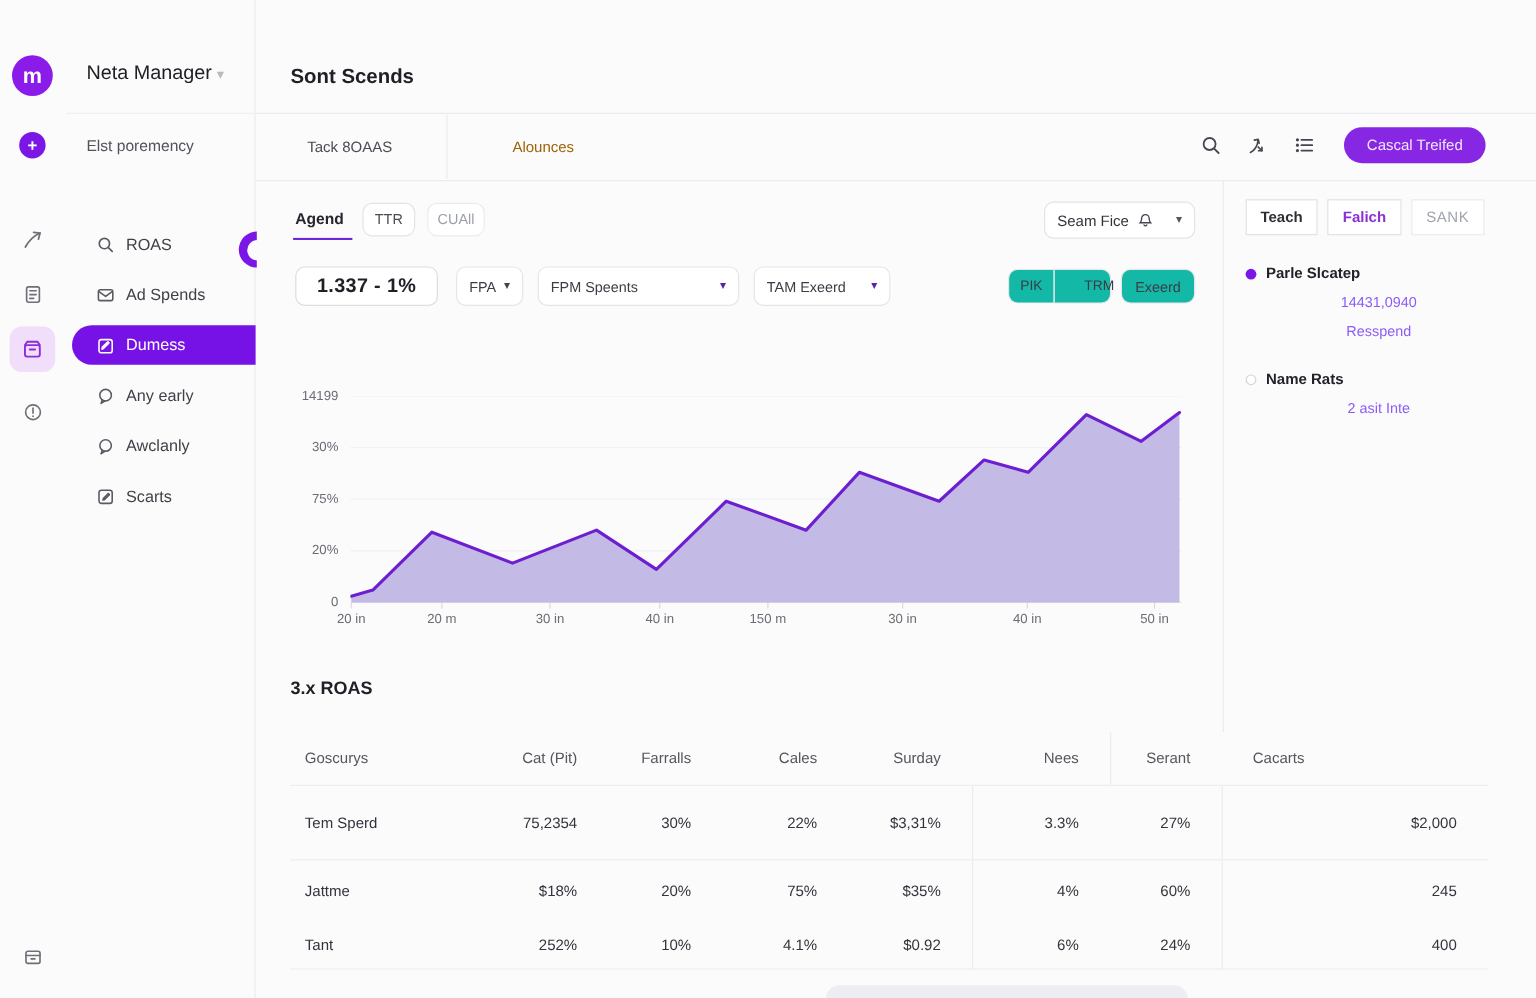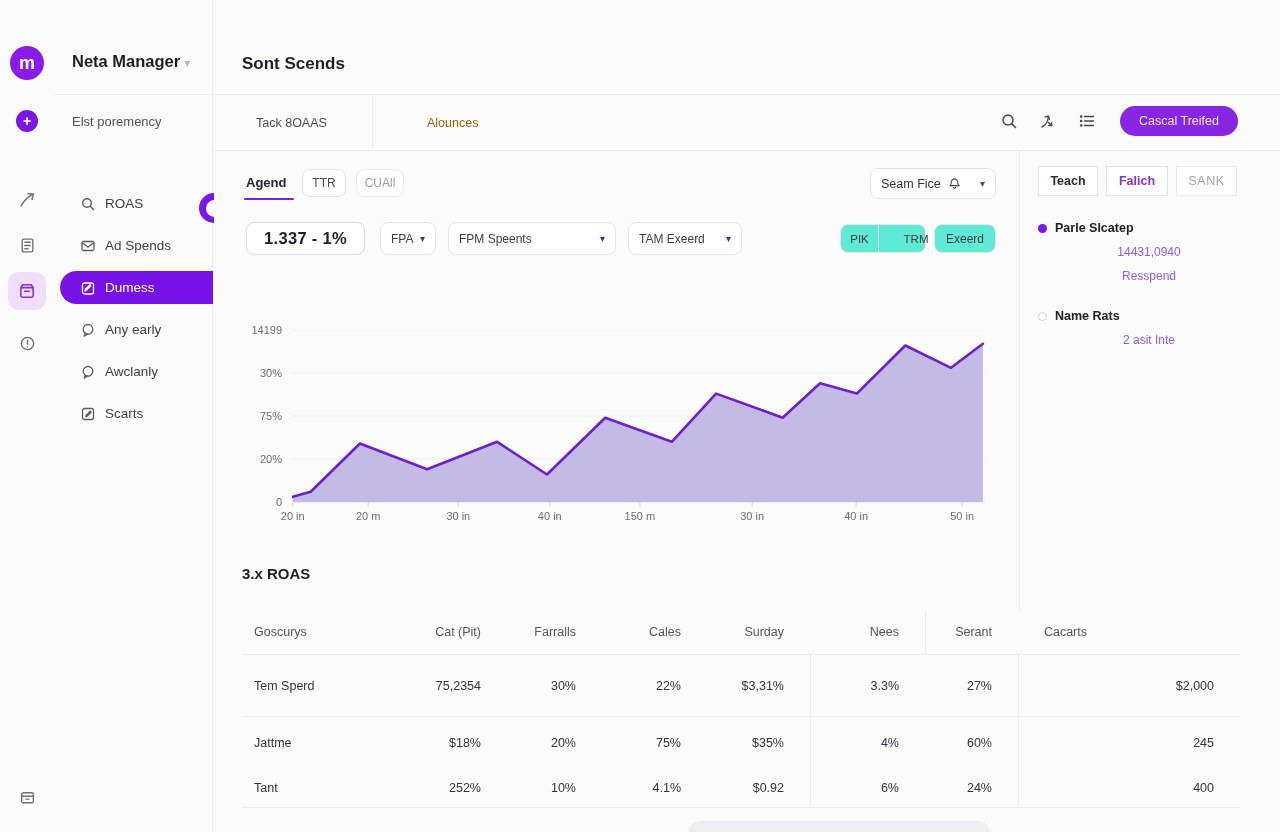--- a/index.html
+++ b/index.html
@@ -16,21 +16,21 @@
     background:#7a16e6; color:#fff; display:flex; align-items:center; justify-content:center;
     font-size:14px; font-weight:bold; line-height:1; }
   .railicon { position:absolute; left:19px; width:17px; height:17px; color:#6f6f78; }
   .railicon svg { width:17px; height:17px; display:block; }
   .rail .hl { position:absolute; left:8px; top:272px; width:38px; height:38px; background:#f1defa;
     border-radius:10px; display:flex; align-items:center; justify-content:center; color:#8b2fd9; }
   .rail .hl svg { width:18px; height:18px; }
 
   
   .sidebar { position:absolute; left:55px; top:0; width:158px; height:832px; border-right:1px solid #ececee; }
-  .sb-head { position:absolute; left:17px; top:52px; font-size:16.5px; font-weight:bold; color:#1e1e24; white-space:nowrap; }
+  .sb-head { position:absolute; left:17px; top:52px; font-size:16.5px; font-weight:normal; color:#1e1e24; white-space:nowrap; }
   .sb-head .chev { color:#b9b9c0; font-size:12px; margin-left:4px; }
   .sb-sub { position:absolute; left:17px; top:114px; font-size:13px; color:#52525b; white-space:nowrap; }
   .sb-hr { position:absolute; left:0; top:94px; width:158px; border-top:1px solid #f0f0f2; }
   .nav { position:absolute; left:0; top:187px; width:158px; display:flex; flex-direction:column; gap:9px; }
   .nav-item { display:flex; align-items:center; gap:9px; height:33px; padding-left:25px;
     font-size:13.5px; color:#3f3f46; cursor:default; }
   .nav-item svg { width:16px; height:16px; flex:0 0 16px; color:#5a5a63; }
   .nav-item.active { background:#7712e6; color:#fff; border-radius:17px 0 0 17px; margin-left:5px; padding-left:20px; }
   .nav-item.active svg { color:#fff; }
   .notch { position:absolute; left:199px; top:193px; width:15px; height:30px; background:#7a16e6;
@@ -66,21 +66,21 @@
 
   .val-box { position:absolute; left:246px; top:222px; width:119px; height:33px; border:1px solid #dddde2;
     border-radius:8px; background:#fff; display:flex; align-items:center; justify-content:center;
     font-size:16.5px; font-weight:bold; color:#1f1f26; letter-spacing:.3px; }
   .sel { position:absolute; top:222px; height:33px; border:1px solid #e6e6ea; border-radius:8px; background:#fff;
     display:flex; align-items:center; font-size:12px; color:#3c3c45; padding:0 10px; }
   .sel .chev { margin-left:auto; font-size:10px; color:#5b21b6; }
   .sel-fpa { left:380px; width:56px; }
   .sel-fpm { left:448px; width:168px; }
   .sel-tam { left:628px; width:114px; }
-  .seg { position:absolute; top:224px; height:29px; border:1px solid #e6e6ea; background:#5eead4;
+  .seg { position:absolute; top:224px; height:29px; border:1px solid #e6e6ea; background:#14b8a6;
     display:flex; align-items:center; justify-content:center; font-size:11.5px; color:#3c3c45; }
   .seg-pik { left:840px; width:38px; border-radius:8px 0 0 8px; border-right:none; }
   .seg-trm { left:878px; width:48px; border-radius:0 8px 8px 0;padding-left:28px; }
   .seg-ex  { left:934px; width:62px; border-radius:8px; font-size:12px; }
 
   
   .vsep { position:absolute; left:1019px; top:150px; height:460px; border-left:1px solid #ececee; }
   .rpanel { position:absolute; left:1038px; top:166px; width:205px; }
   .rp-btns { display:flex; gap:8px; }
   .rp-btn { height:30px; border:1px solid #e2e2e7; border-radius:0; background:#fff;

